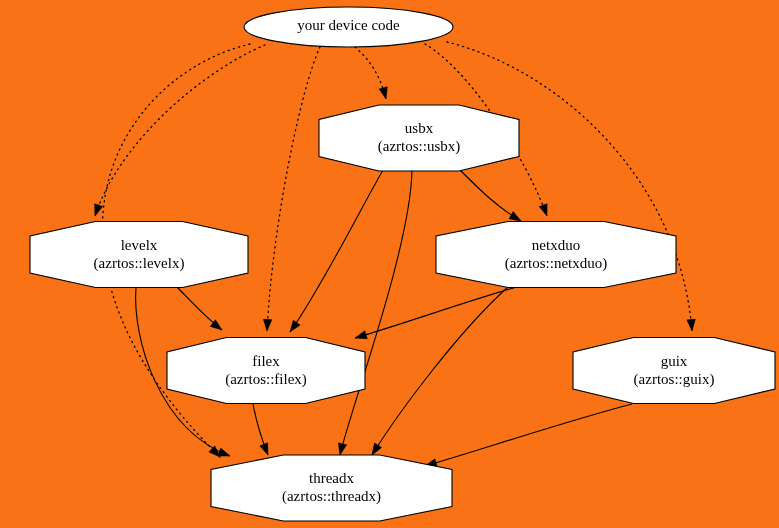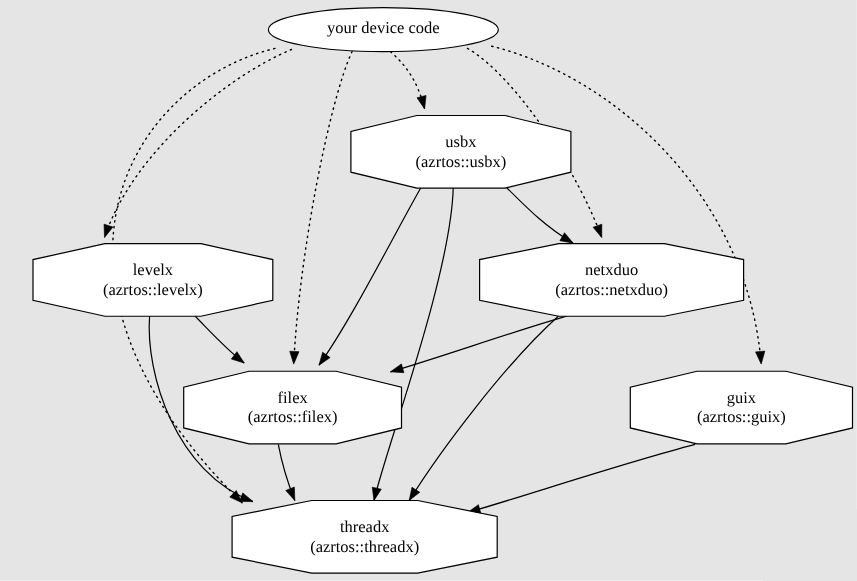--- a/index.html
+++ b/index.html
@@ -4,21 +4,21 @@
 <style>
   html, body {
     margin: 0;
     padding: 0;
     background: #ffffff;
   }
   #canvas {
     position: relative;
     width: 779px;
     height: 528px;
-    background: #e5e5e5;
+    background: #f97316;
     overflow: hidden;
     font-family: "Liberation Serif", "DejaVu Serif", serif;
   }
   svg#graph {
     display: block;
     width: 779px;
     height: 528px;
   }
   .node-shape {
     fill: #ffffff;

